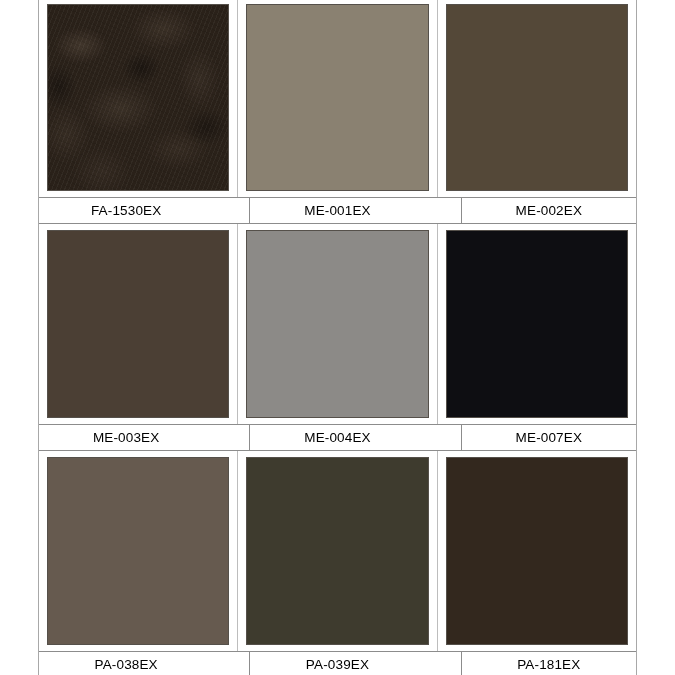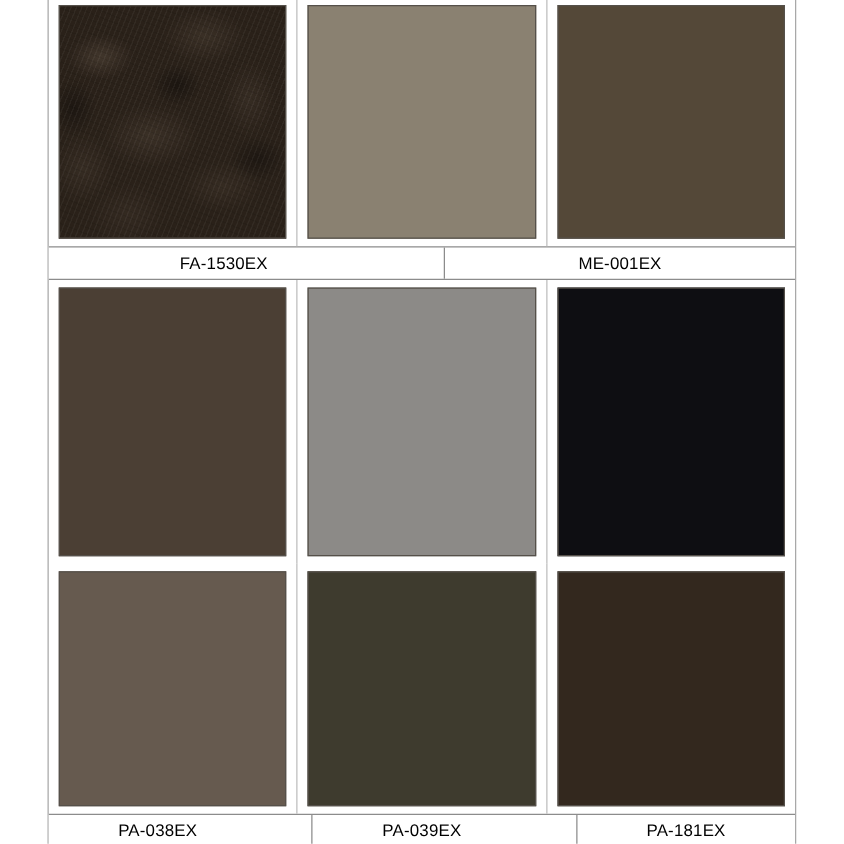--- a/index.html
+++ b/index.html
@@ -150,40 +150,46 @@
         </div>
         <div class="cell">
           <div class="swatch-wrap">
             <div class="swatch" style="background-color: rgb(84, 72, 56); border-color: rgb(85, 80, 74);"></div>
           </div>
         </div>
       </div>
       <div class="row-labels">
         <div class="label-cell">FA-1530EX</div>
         <div class="label-cell">ME-001EX</div>
+        <div class="label-cell">ME-002EX</div>
       </div>
     </div>
 
     <div class="swatch-row">
       <div class="row-cells">
         <div class="cell">
           <div class="swatch-wrap">
             <div class="swatch" style="background-color: rgb(75, 63, 52); border-color: rgb(85, 80, 74);"></div>
           </div>
         </div>
         <div class="cell">
           <div class="swatch-wrap">
             <div class="swatch" style="background-color: rgb(140, 138, 135); border-color: rgb(85, 80, 74);"></div>
           </div>
         </div>
         <div class="cell">
           <div class="swatch-wrap">
             <div class="swatch" style="background-color: rgb(14, 14, 18); border-color: rgb(85, 80, 74);"></div>
           </div>
         </div>
+      </div>
+      <div class="row-labels">
+        <div class="label-cell">ME-003EX</div>
+        <div class="label-cell">ME-004EX</div>
+        <div class="label-cell">ME-007EX</div>
       </div>
     </div>
 
     <div class="swatch-row">
       <div class="row-cells">
         <div class="cell">
           <div class="swatch-wrap">
             <div class="swatch" style="background-color: rgb(102, 90, 79); border-color: rgb(85, 80, 74);"></div>
           </div>
         </div>

